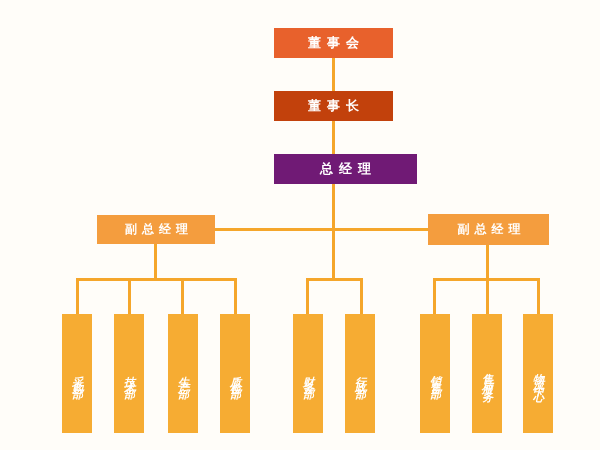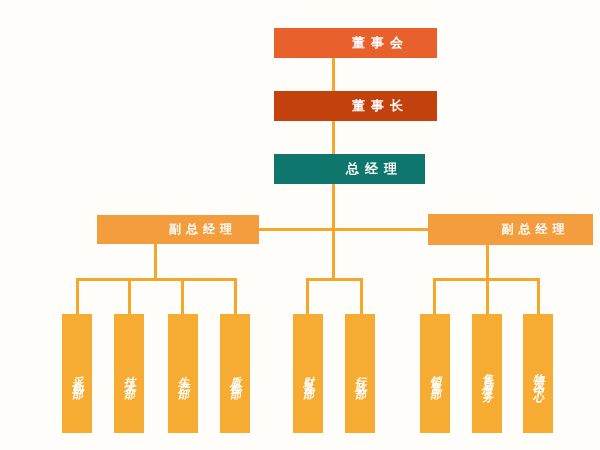--- a/index.html
+++ b/index.html
@@ -18,26 +18,25 @@
     position: absolute;
     display: flex;
     align-items: center;
     justify-content: center;
     color: #ffffff;
     font-weight: bold;
   }
   .hnode {
     font-size: 13px;
     letter-spacing: 6px;
-    padding-left: 44px;
   }
   .hnode .lbl { padding-left: 6px; }
   .n-board    { left: 274px; top: 28px;  width: 119px; height: 30px; background: #e8612c; }
   .n-chairman { left: 274px; top: 91px;  width: 119px; height: 30px; background: #c2410c; }
-  .n-gm       { left: 274px; top: 154px; width: 107px; height: 30px; background: #0f766e; }
+  .n-gm       { left: 274px; top: 154px; width: 143px; height: 30px; background: #701a75; }
   .n-dgm-l    { left: 97px;  top: 215px; width: 118px; height: 29px; background: #f49d3e; font-size: 12px; letter-spacing: 5px; }
   .n-dgm-r    { left: 428px; top: 214px; width: 121px; height: 31px; background: #f49d3e; font-size: 12px; letter-spacing: 5px; }
   .vnode {
     top: 314px; width: 30px; height: 119px;
     background: #f6ac33;
     font-size: 11px;
   }
   .vnode .lbl {
     writing-mode: vertical-rl;
     letter-spacing: 6px;

